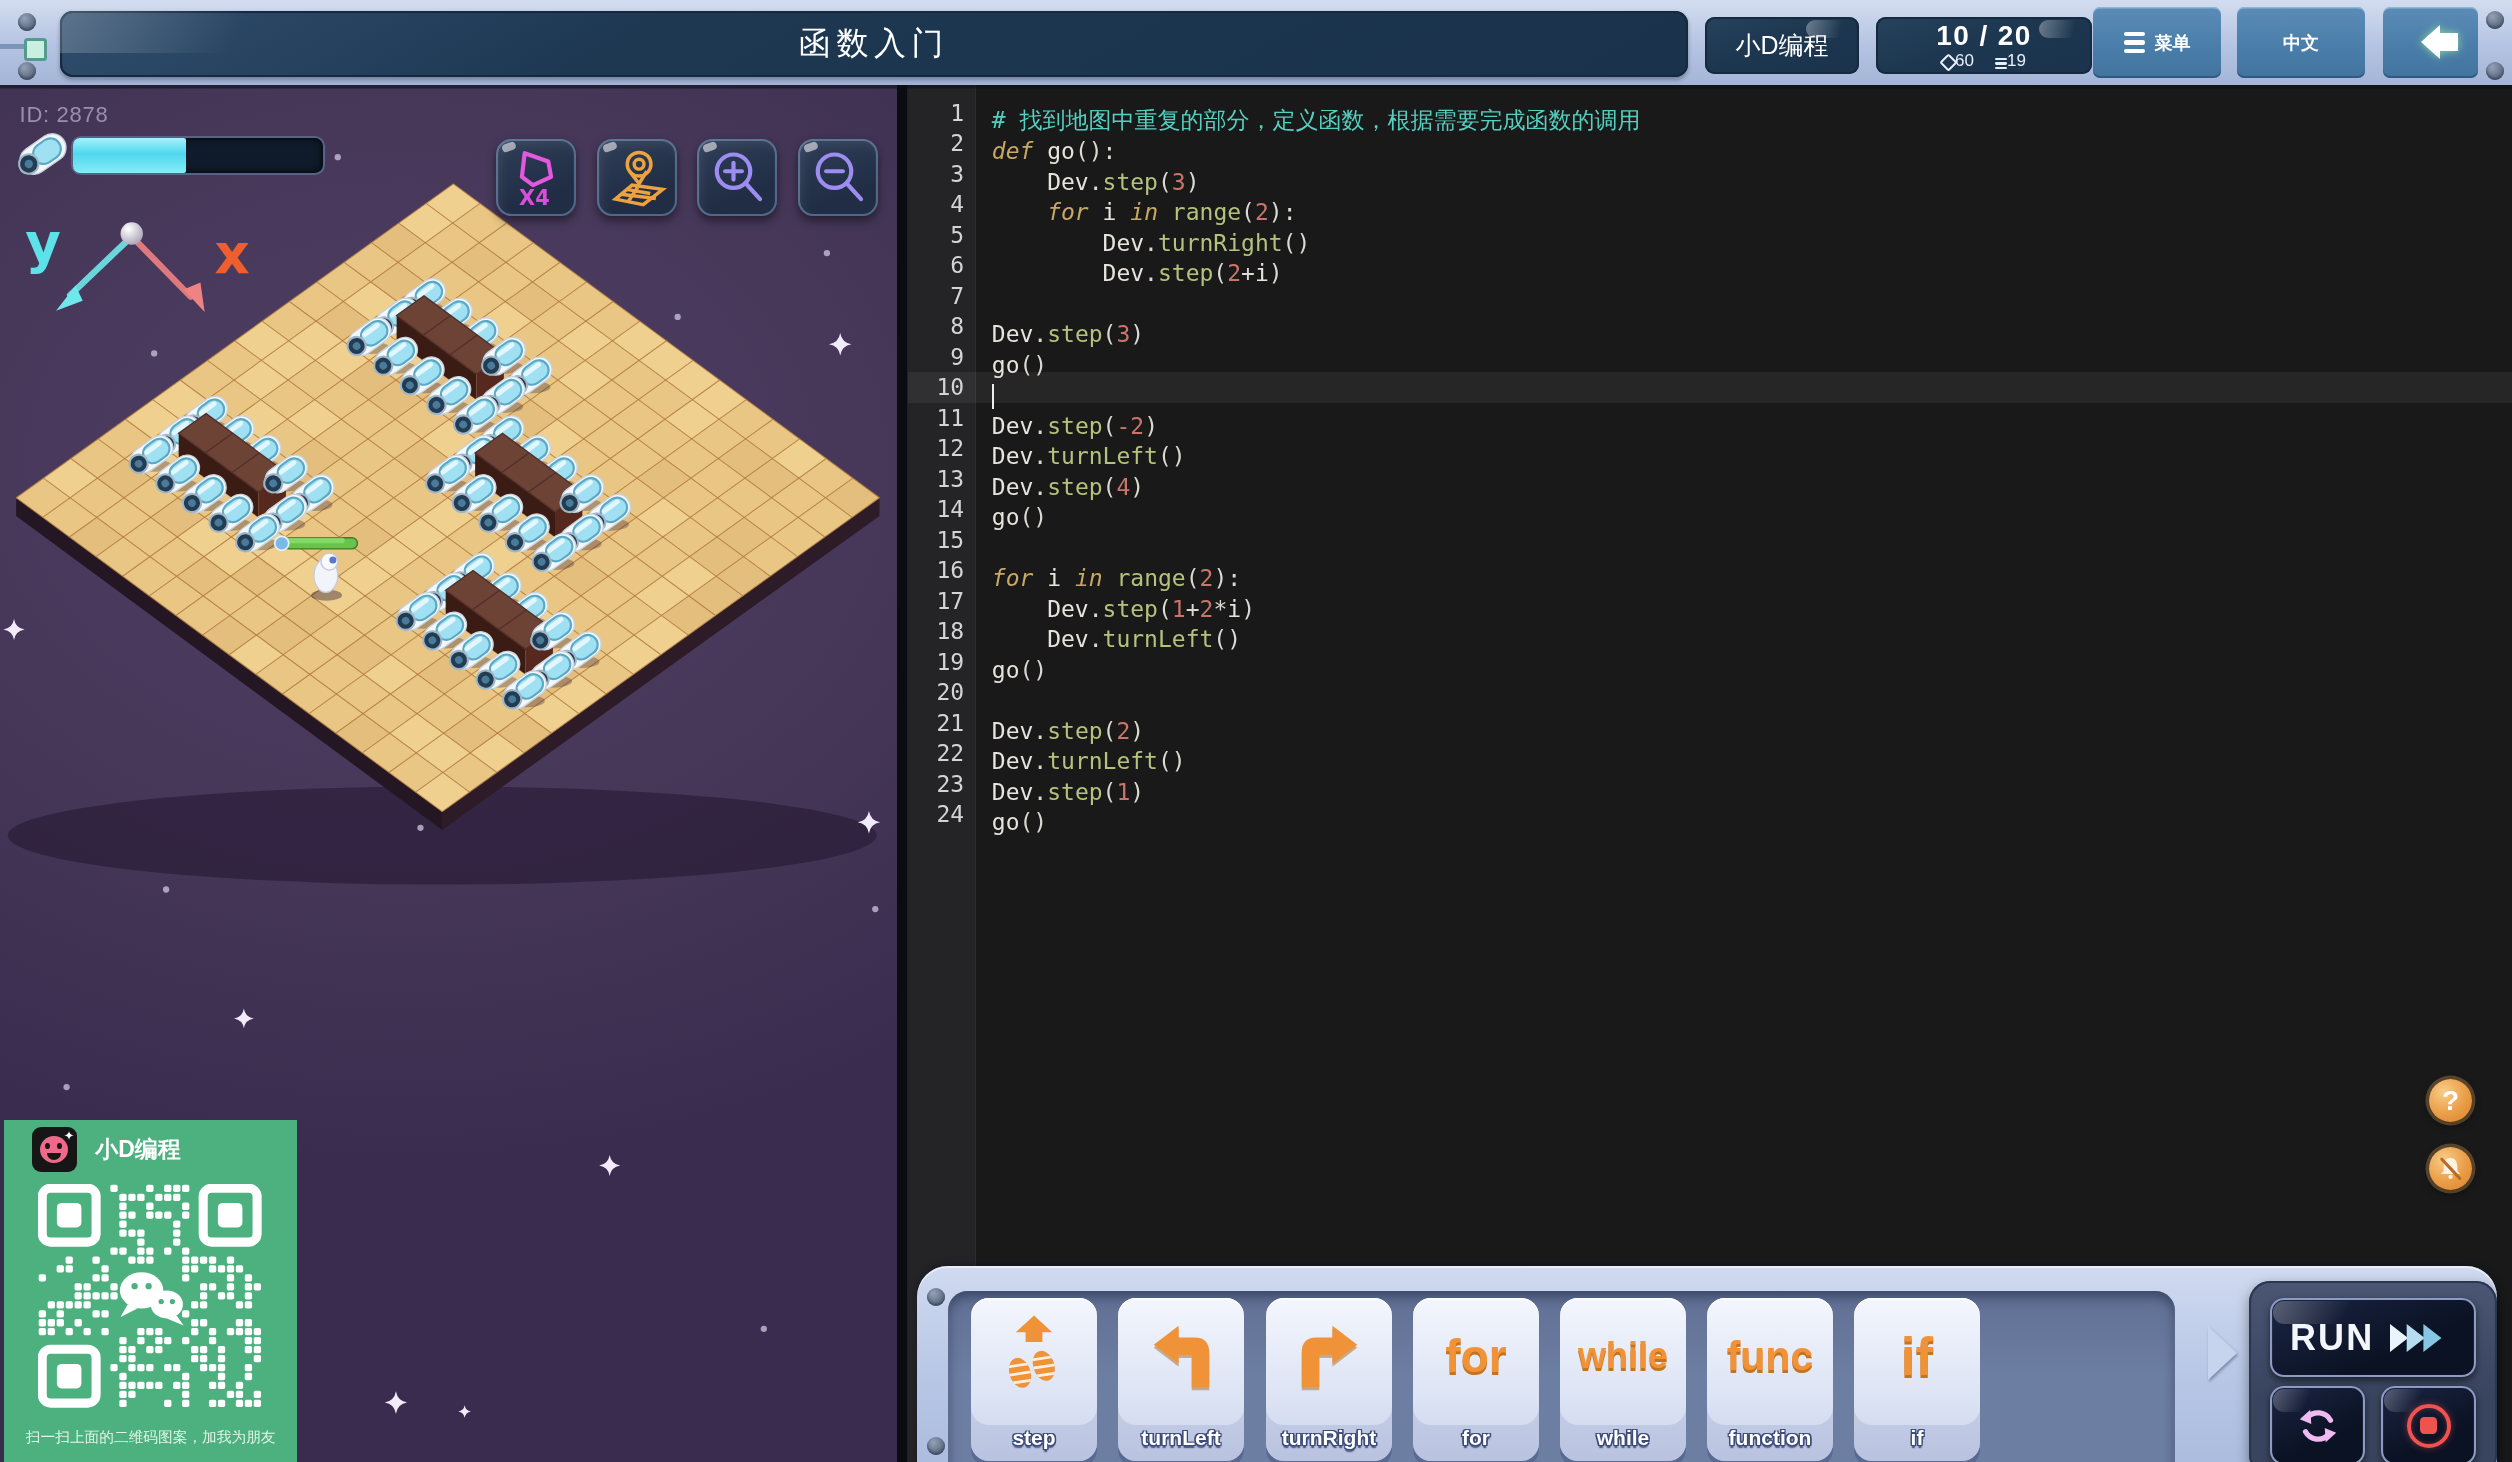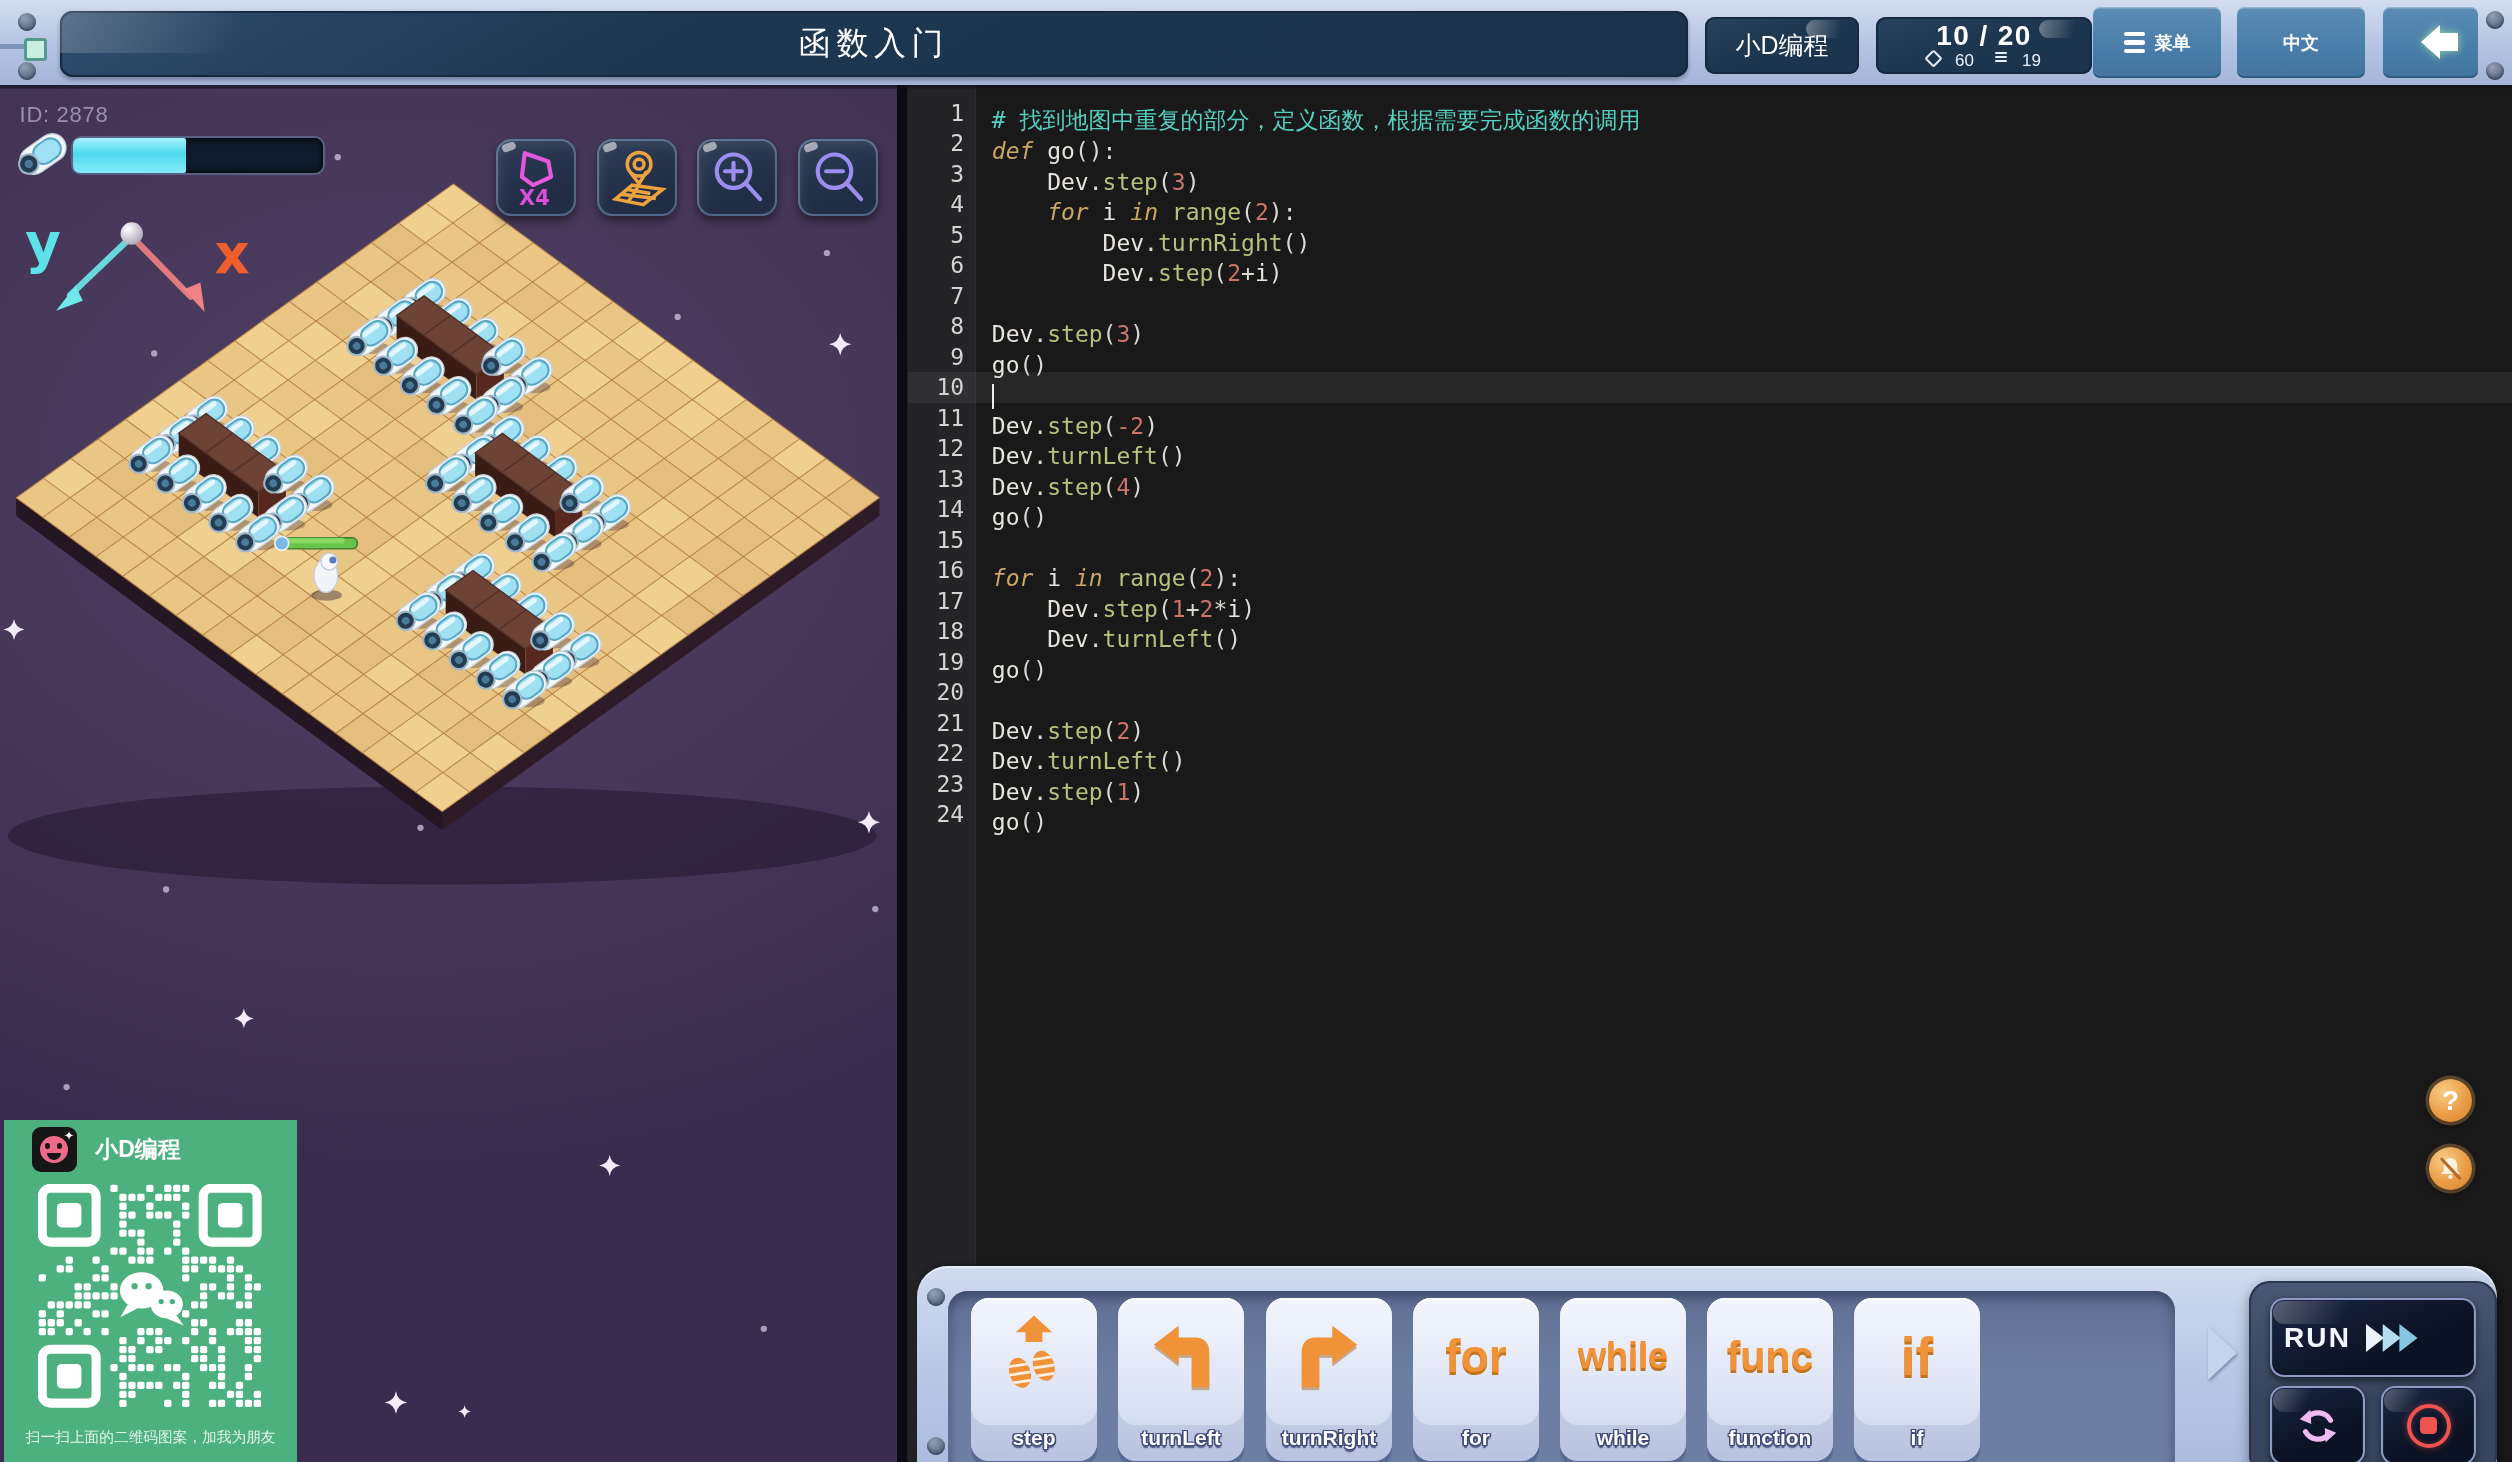--- a/index.html
+++ b/index.html
@@ -24,21 +24,21 @@
     border-radius:12.6px 0 56px 0;}
   .title-text{color:#fff;font-size:32px;font-weight:normal;letter-spacing:5.6px;}
   .plate{position:absolute;border-radius:9.8px;background:linear-gradient(160deg,#27425d,#1d3750 45%,#1b334c);
     box-shadow:inset 0 0 0 2.1px #152a3f;color:#fff;overflow:hidden;}
   .plate::before{content:"";position:absolute;right:4.2px;top:2.8px;width:49px;height:18px;border-radius:9.8px;
     background:linear-gradient(100deg,rgba(255,255,255,.35),rgba(255,255,255,0) 70%);}
   .badge-plate{left:1705px;top:17px;width:154px;height:57px;display:flex;align-items:center;justify-content:center;font-size:25px;}
   .progress-plate{left:1876px;top:17px;width:216px;height:57px;display:flex;flex-direction:column;align-items:center;justify-content:center;gap:1.4px;}
   .progress-main{font-size:28px;font-weight:bold;letter-spacing:1.4px;line-height:1;}
   .progress-stats{display:flex;gap:21px;font-size:17px;color:#e9effa;align-items:center;line-height:1;}
-  .stat{display:flex;align-items:flex-start;gap:15px;}
+  .stat{display:flex;align-items:flex-end;gap:0;}
   .icon-gem{width:9px;height:9px;border:2.1px solid #e9effa;border-radius:2.1px;transform:rotate(45deg);}
   .icon-lines{display:inline-flex;flex-direction:column;gap:2.1px;}
   .icon-lines i{width:12px;height:2.1px;background:#e9effa;border-radius:1.4px;}
   .bar-btn{position:absolute;top:7px;height:71px;border-radius:7px;cursor:pointer;
     background:linear-gradient(#5a8cb6,#497ca8 60%,#4374a0);
     box-shadow:inset 0 1.4px 0 rgba(255,255,255,.35), inset 0 -2.1px 0 rgba(20,50,80,.4);
     display:flex;align-items:center;justify-content:center;gap:9.8px;color:#fff;font-size:18px;font-weight:bold;}
   .menu-btn{left:2093px;width:128px;}
   .lang-btn{left:2237px;width:128px;}
   .back-btn{left:2383px;width:95px;}
@@ -104,21 +104,21 @@
   
   .run-panel{position:absolute;left:2249px;top:1281px;width:248px;height:195px;border-radius:21px;z-index:31;
     background:linear-gradient(#4a5673,#39455f 60%);
     box-shadow:inset 0 0 0 2.1px #2b3650, 0 5.6px 12.6px rgba(0,0,0,.4);}
   .dark-btn{position:absolute;border-radius:14px;cursor:pointer;
     background:linear-gradient(155deg,#1b2545,#0b1223 65%);
     box-shadow:inset 0 0 0 2.1px #8d9ac3, 0 3.5px 7px rgba(0,0,0,.5);overflow:hidden;}
   .dark-btn::before{content:"";position:absolute;left:2.8px;top:2.8px;width:46%;height:30%;
     background:linear-gradient(115deg,rgba(255,255,255,.28),rgba(255,255,255,0) 75%);border-radius:11.2px;}
   .run-btn{left:21px;top:17px;width:206px;height:79px;display:flex;align-items:center;}
-  .run-label{margin-left:14px;font-size:28px;font-weight:bold;color:#f3f7fd;letter-spacing:2.1px;}
+  .run-label{margin-left:20px;font-size:36px;font-weight:bold;color:#f3f7fd;letter-spacing:2.1px;}
   .run-arrows{margin-left:15.4px;display:flex;align-items:center;}
   .reset-btn{left:21px;top:105px;width:95px;height:79px;display:flex;align-items:center;justify-content:center;}
   .stop-btn{left:132px;top:105px;width:95px;height:79px;display:flex;align-items:center;justify-content:center;}
   .stop-glyph{width:36px;height:36px;border:4.9px solid #ef5350;border-radius:50%;display:flex;align-items:center;justify-content:center;
     box-shadow:0 0 7px rgba(239,83,80,.45), inset 0 0 5.6px rgba(239,83,80,.35);}
   .stop-glyph i{width:17px;height:17px;background:#ef5350;border-radius:4.2px;}
 
   
   .qr-panel{position:absolute;left:4.2px;top:1120px;width:293px;height:342px;background:#4cb17e;z-index:20;}
   .qr-head{position:absolute;left:28px;top:7px;display:flex;align-items:center;gap:18px;}

